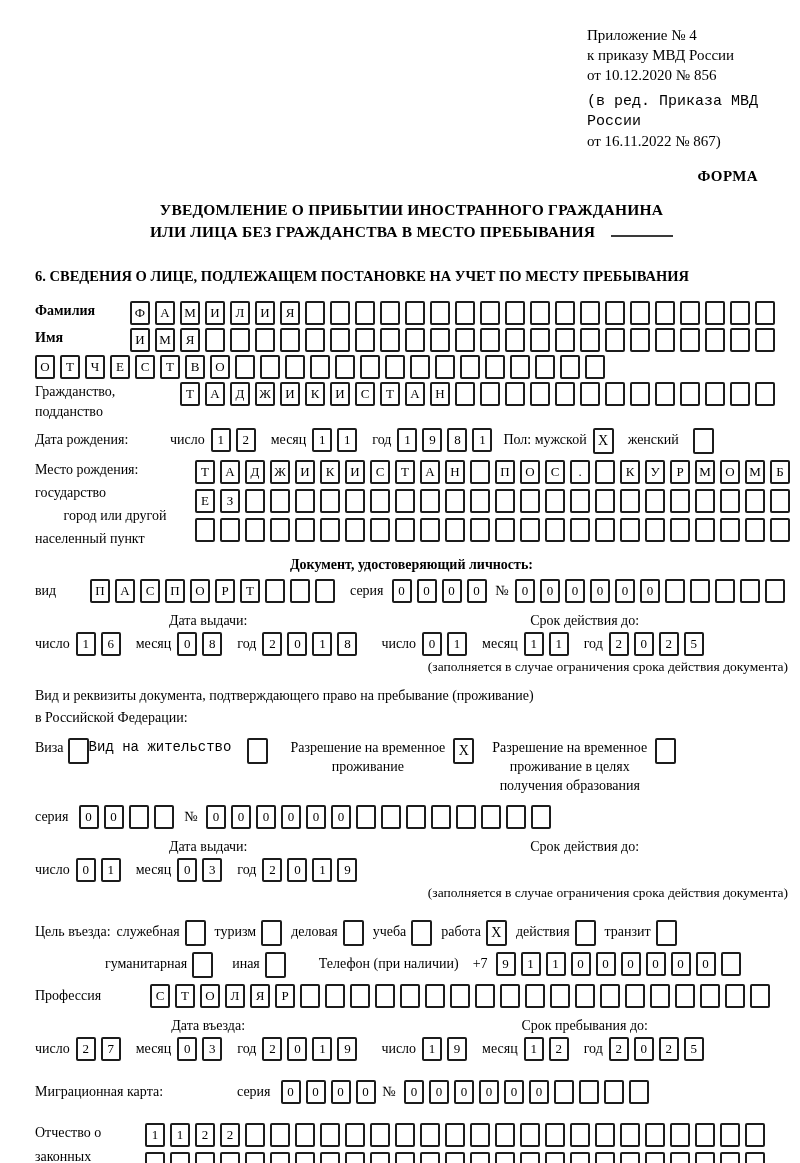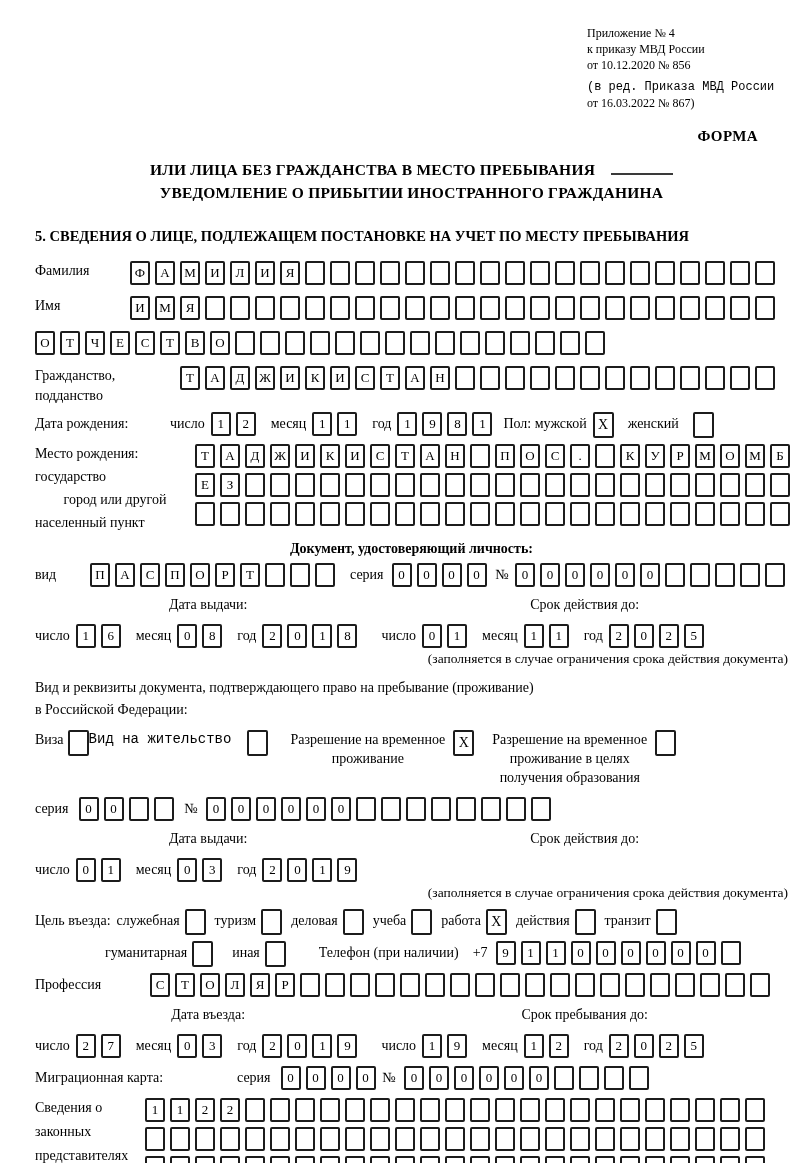--- a/index.html
+++ b/index.html
@@ -6,32 +6,32 @@
   html,body { margin:0; padding:0; }
   body {
     width:800px; height:1163px; overflow:hidden;
     background:#ffffff; color:#000;
     font-family:"Liberation Serif","DejaVu Serif",serif;
     font-size:14px;
   }
   .page { padding:26px 12px 0 35px; }
 
   
-  .hdr { margin-left:552px; font-size:12px; line-height:1.32; }
+  .hdr { margin-left:552px; font-size:15px; line-height:1.32; }
   .hdr .g2 { margin-top:7px;font-family:Liberation Mono, monospace; }
   .forma { text-align:right; padding-right:30px; font-weight:bold; font-size:15px; margin-top:16px; letter-spacing:.4px; }
 
   .title { text-align:center; font-weight:bold; font-size:15.5px; line-height:1.45; margin-top:14px; letter-spacing:.2px; }
   .blank { display:inline-block; width:62px; border-bottom:2.5px solid #3a3a3a; height:12px; margin-left:16px; }
 
   .sec { font-weight:bold; font-size:14.5px; margin-top:24px; margin-bottom:16px; }
 
   .r { display:flex; align-items:flex-start; }
   .lc { flex:none; line-height:20px; }
-  .w95{width:95px;} .w145{width:145px;} .w160{width:160px;} .w169{width:169px;}
+  .w95{width:95px;font-weight:bold;} .w145{width:145px;} .w160{width:160px;} .w169{width:169px;}
   .w110{width:110px;} .w115{width:115px;} .w55{width:55px;} .w180{width:180px;} .w135{width:135px;}
   .cr { white-space:nowrap; }
   .cr + .cr { margin-top:5px; }
 
   .cell {
     display:inline-block; width:20px; height:24px; margin-right:5px;
     border:2px solid #1c1c1c; border-radius:2px;
     text-align:center; font-size:13px; line-height:20px; vertical-align:top;
   }
   .box {
@@ -42,53 +42,53 @@
 
   .dg { white-space:nowrap; }
   .dl { margin:0 6px 0 10px; }
   .dg .dl:first-child { margin-left:0; }
 
   .hd2 { display:flex; margin-top:10px; }
   .hd2 .h-left  { width:46%; text-align:center; }
   .hd2 .h-right { width:54%; text-align:center; }
   .note { text-align:right; font-size:13.5px; margin-top:3px; }
 
-  .mt4{margin-top:11px;} .mt6{margin-top:6px;} .mt8{margin-top:8px;} .mt10{margin-top:10px;}
+  .mt4{margin-top:3px;} .mt6{margin-top:6px;} .mt8{margin-top:19px;} .mt10{margin-top:10px;}
 
   .opts { display:flex; align-items:flex-start; margin-top:8px; }
   .opt { display:flex; align-items:flex-start; }
   .opt .ol { text-align:center; line-height:19px; margin-right:8px; }
   .p-opt { display:flex; align-items:flex-start; margin-right:9px; }
   .p-opt .pl { margin-right:5px; line-height:24px; }
 
   .doc-head { text-align:center; font-weight:bold; margin-top:8px; margin-bottom:6px; }
   .intro { margin-top:10px; line-height:1.6; }
 </style>
 </head>
 <body>
 
 <div class="page">
 
   <div class="hdr">
     <div>Приложение № 4</div>
     <div>к приказу МВД России</div>
     <div>от 10.12.2020 № 856</div>
     <div class="g2">(в ред. Приказа МВД России</div>
-    <div>от 16.03.2022 № 867)</div>
+    <div>от 16.11.2022 № 867)</div>
   </div>
   <div class="forma">ФОРМА</div>
 
   <div class="title">
+    <div>УВЕДОМЛЕНИЕ О ПРИБЫТИИ ИНОСТРАННОГО ГРАЖДАНИНА</div>
     <div>
       <span>ИЛИ ЛИЦА БЕЗ ГРАЖДАНСТВА В МЕСТО ПРЕБЫВАНИЯ</span><span class="blank"></span>
     </div>
-    <div>УВЕДОМЛЕНИЕ О ПРИБЫТИИ ИНОСТРАННОГО ГРАЖДАНИНА</div>
-  </div>
-
-  <div class="sec">5. СВЕДЕНИЯ О ЛИЦЕ, ПОДЛЕЖАЩЕМ ПОСТАНОВКЕ НА УЧЕТ ПО МЕСТУ ПРЕБЫВАНИЯ</div>
+  </div>
+
+  <div class="sec">6. СВЕДЕНИЯ О ЛИЦЕ, ПОДЛЕЖАЩЕМ ПОСТАНОВКЕ НА УЧЕТ ПО МЕСТУ ПРЕБЫВАНИЯ</div>
 
   <div class="r">
     <div class="lc w95">Фамилия</div>
     <div class="cr"><span class="cell">Ф</span><span class="cell">А</span><span class="cell">М</span><span class="cell">И</span><span class="cell">Л</span><span class="cell">И</span><span class="cell">Я</span><span class="cell"></span><span class="cell"></span><span class="cell"></span><span class="cell"></span><span class="cell"></span><span class="cell"></span><span class="cell"></span><span class="cell"></span><span class="cell"></span><span class="cell"></span><span class="cell"></span><span class="cell"></span><span class="cell"></span><span class="cell"></span><span class="cell"></span><span class="cell"></span><span class="cell"></span><span class="cell"></span><span class="cell"></span></div>
   </div>
 
   <div class="r mt4">
     <div class="lc w95">Имя</div>
     <div class="cr"><span class="cell">И</span><span class="cell">М</span><span class="cell">Я</span><span class="cell"></span><span class="cell"></span><span class="cell"></span><span class="cell"></span><span class="cell"></span><span class="cell"></span><span class="cell"></span><span class="cell"></span><span class="cell"></span><span class="cell"></span><span class="cell"></span><span class="cell"></span><span class="cell"></span><span class="cell"></span><span class="cell"></span><span class="cell"></span><span class="cell"></span><span class="cell"></span><span class="cell"></span><span class="cell"></span><span class="cell"></span><span class="cell"></span><span class="cell"></span></div>
   </div>
@@ -259,21 +259,21 @@
   <div class="r mt8">
     <div class="lc w180" style="line-height:24px;">Миграционная карта:</div>
     <span style="margin:0 10px 0 22px; line-height:24px;">серия</span>
     <div class="cr"><span class="cell">0</span><span class="cell">0</span><span class="cell">0</span><span class="cell">0</span></div>
     <span style="margin:0 8px 0 2px; line-height:24px;">№</span>
     <div class="cr"><span class="cell">0</span><span class="cell">0</span><span class="cell">0</span><span class="cell">0</span><span class="cell">0</span><span class="cell">0</span><span class="cell"></span><span class="cell"></span><span class="cell"></span><span class="cell"></span></div>
   </div>
 
   <div class="r mt8">
     <div class="lc w110">
-      <div>Сведения о</div>
+      <div>Отчество о</div>
       <div style="margin-top:4px;">законных</div>
       <div style="margin-top:4px;">представителях</div>
       <div style="margin-top:4px;">(родителях,</div>
 
     </div>
     <div>
       <div class="cr"><span class="cell">1</span><span class="cell">1</span><span class="cell">2</span><span class="cell">2</span><span class="cell"></span><span class="cell"></span><span class="cell"></span><span class="cell"></span><span class="cell"></span><span class="cell"></span><span class="cell"></span><span class="cell"></span><span class="cell"></span><span class="cell"></span><span class="cell"></span><span class="cell"></span><span class="cell"></span><span class="cell"></span><span class="cell"></span><span class="cell"></span><span class="cell"></span><span class="cell"></span><span class="cell"></span><span class="cell"></span><span class="cell"></span></div>
       <div class="cr"><span class="cell"></span><span class="cell"></span><span class="cell"></span><span class="cell"></span><span class="cell"></span><span class="cell"></span><span class="cell"></span><span class="cell"></span><span class="cell"></span><span class="cell"></span><span class="cell"></span><span class="cell"></span><span class="cell"></span><span class="cell"></span><span class="cell"></span><span class="cell"></span><span class="cell"></span><span class="cell"></span><span class="cell"></span><span class="cell"></span><span class="cell"></span><span class="cell"></span><span class="cell"></span><span class="cell"></span><span class="cell"></span></div>
       <div class="cr"><span class="cell"></span><span class="cell"></span><span class="cell"></span><span class="cell"></span><span class="cell"></span><span class="cell"></span><span class="cell"></span><span class="cell"></span><span class="cell"></span><span class="cell"></span><span class="cell"></span><span class="cell"></span><span class="cell"></span><span class="cell"></span><span class="cell"></span><span class="cell"></span><span class="cell"></span><span class="cell"></span><span class="cell"></span><span class="cell"></span><span class="cell"></span><span class="cell"></span><span class="cell"></span><span class="cell"></span><span class="cell"></span></div>
 

